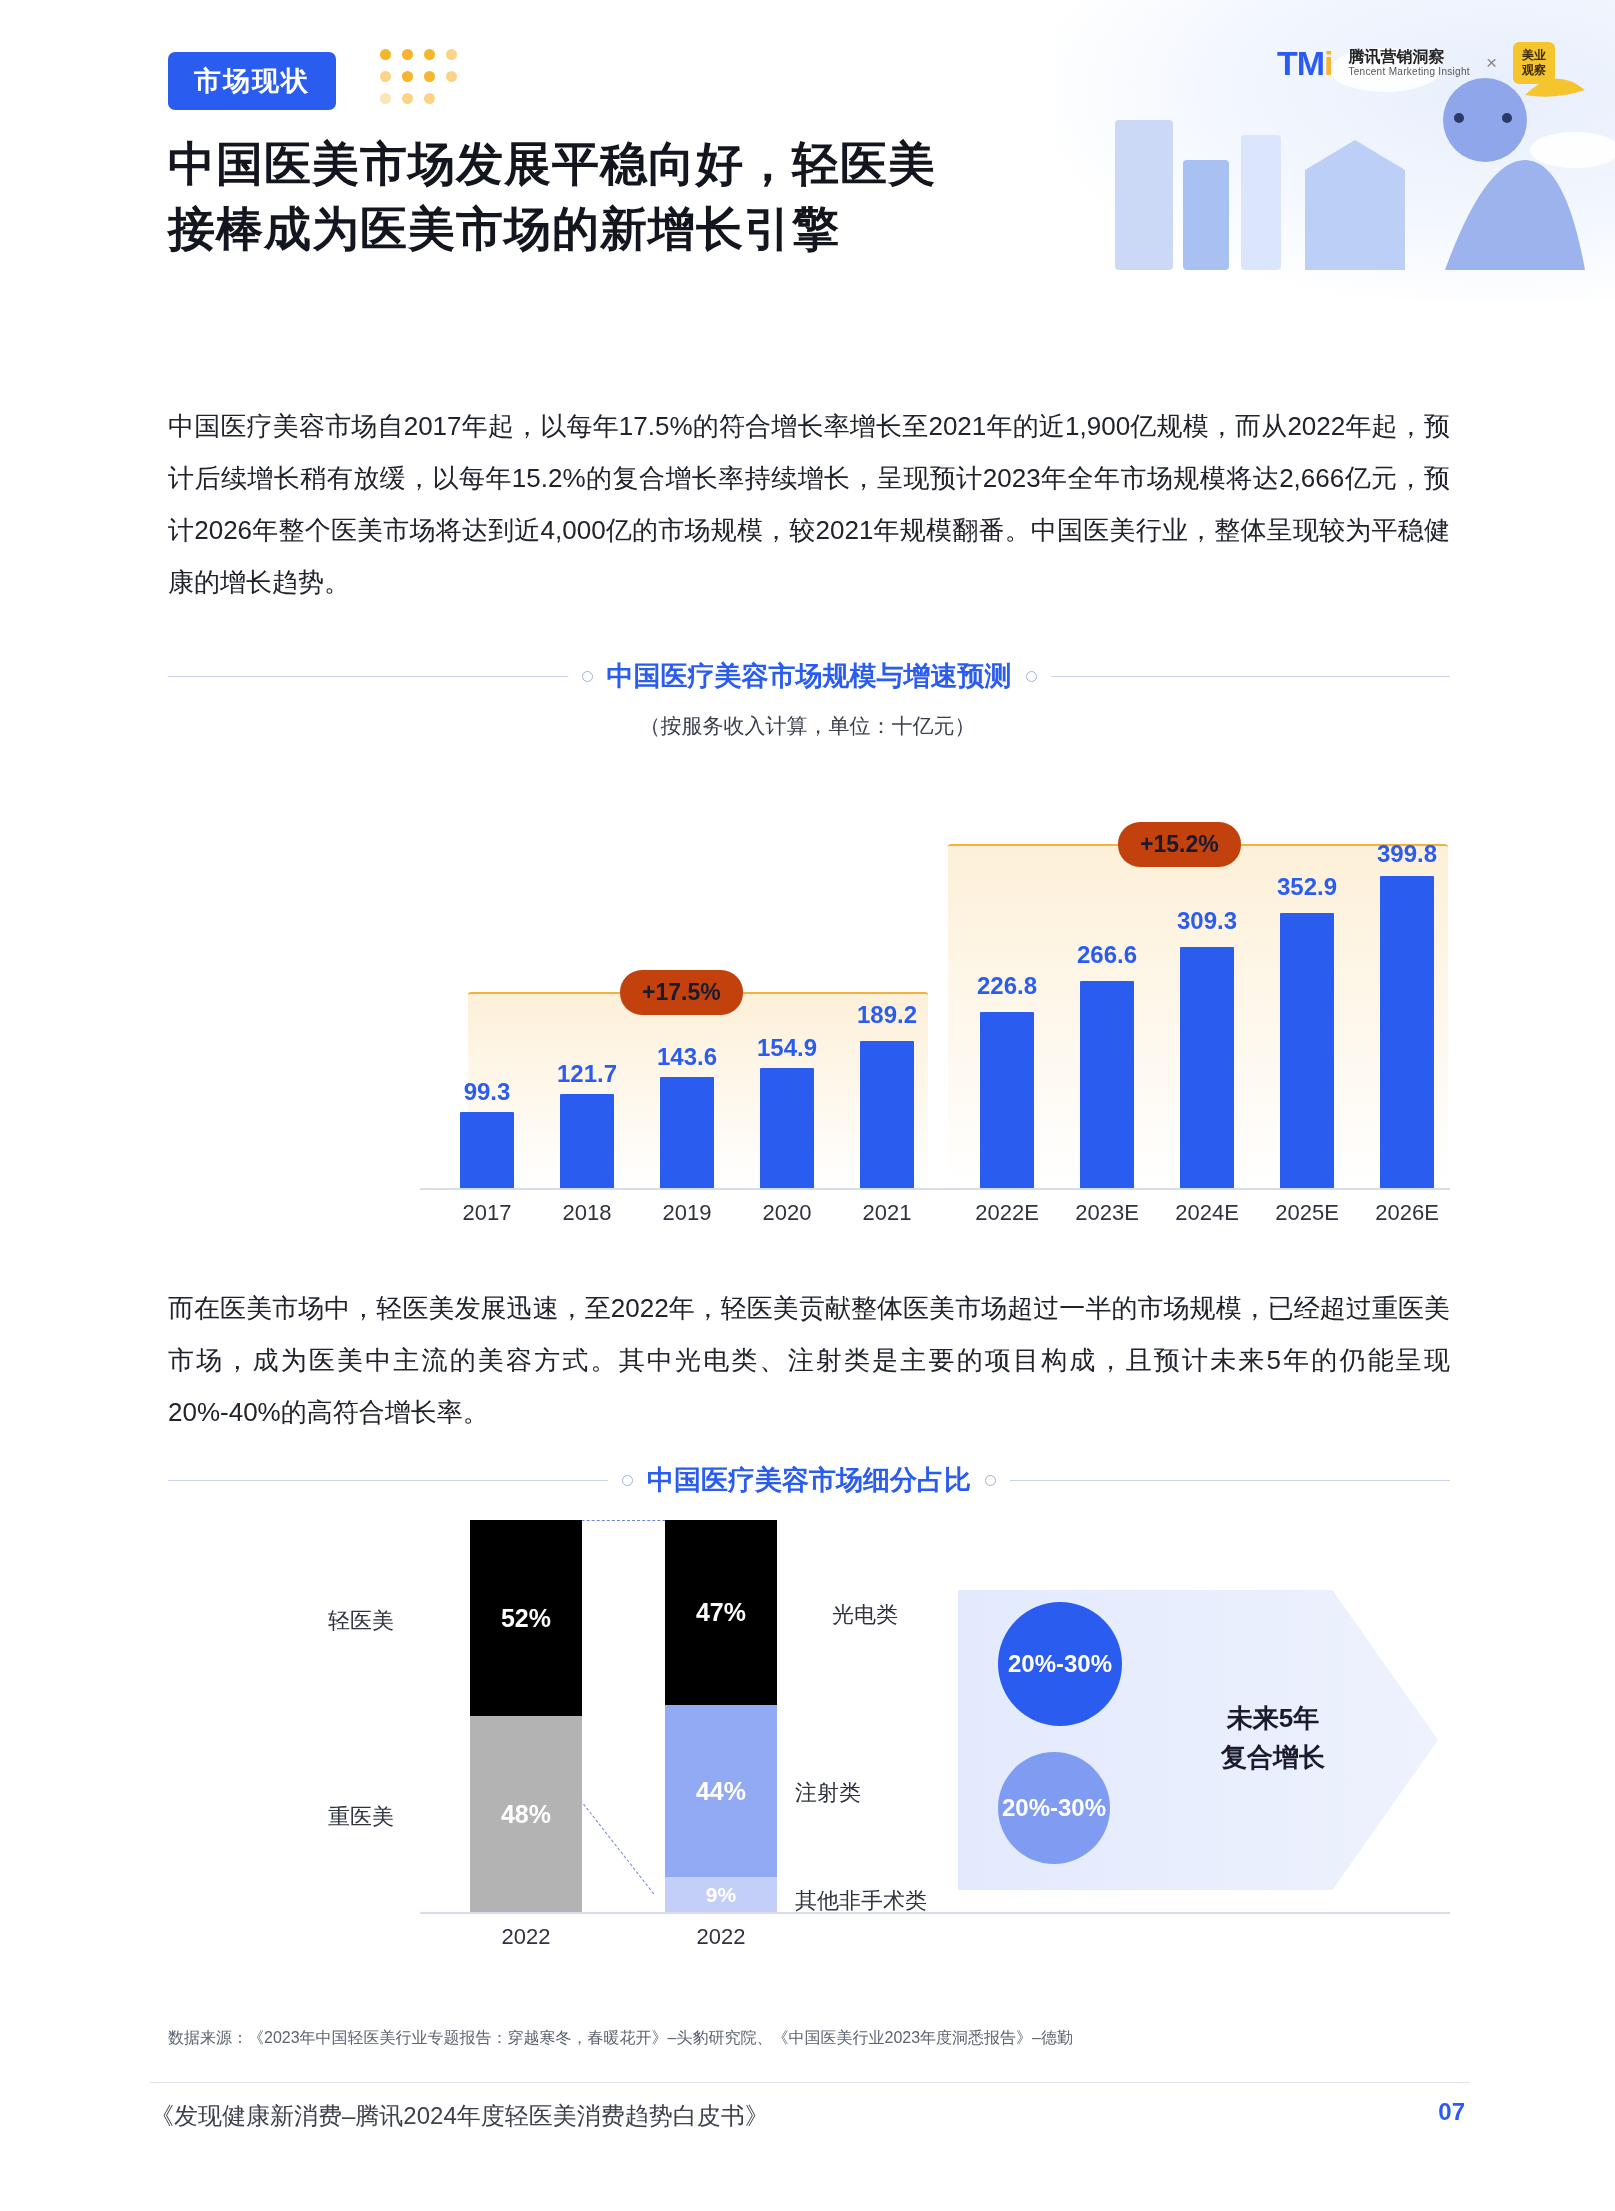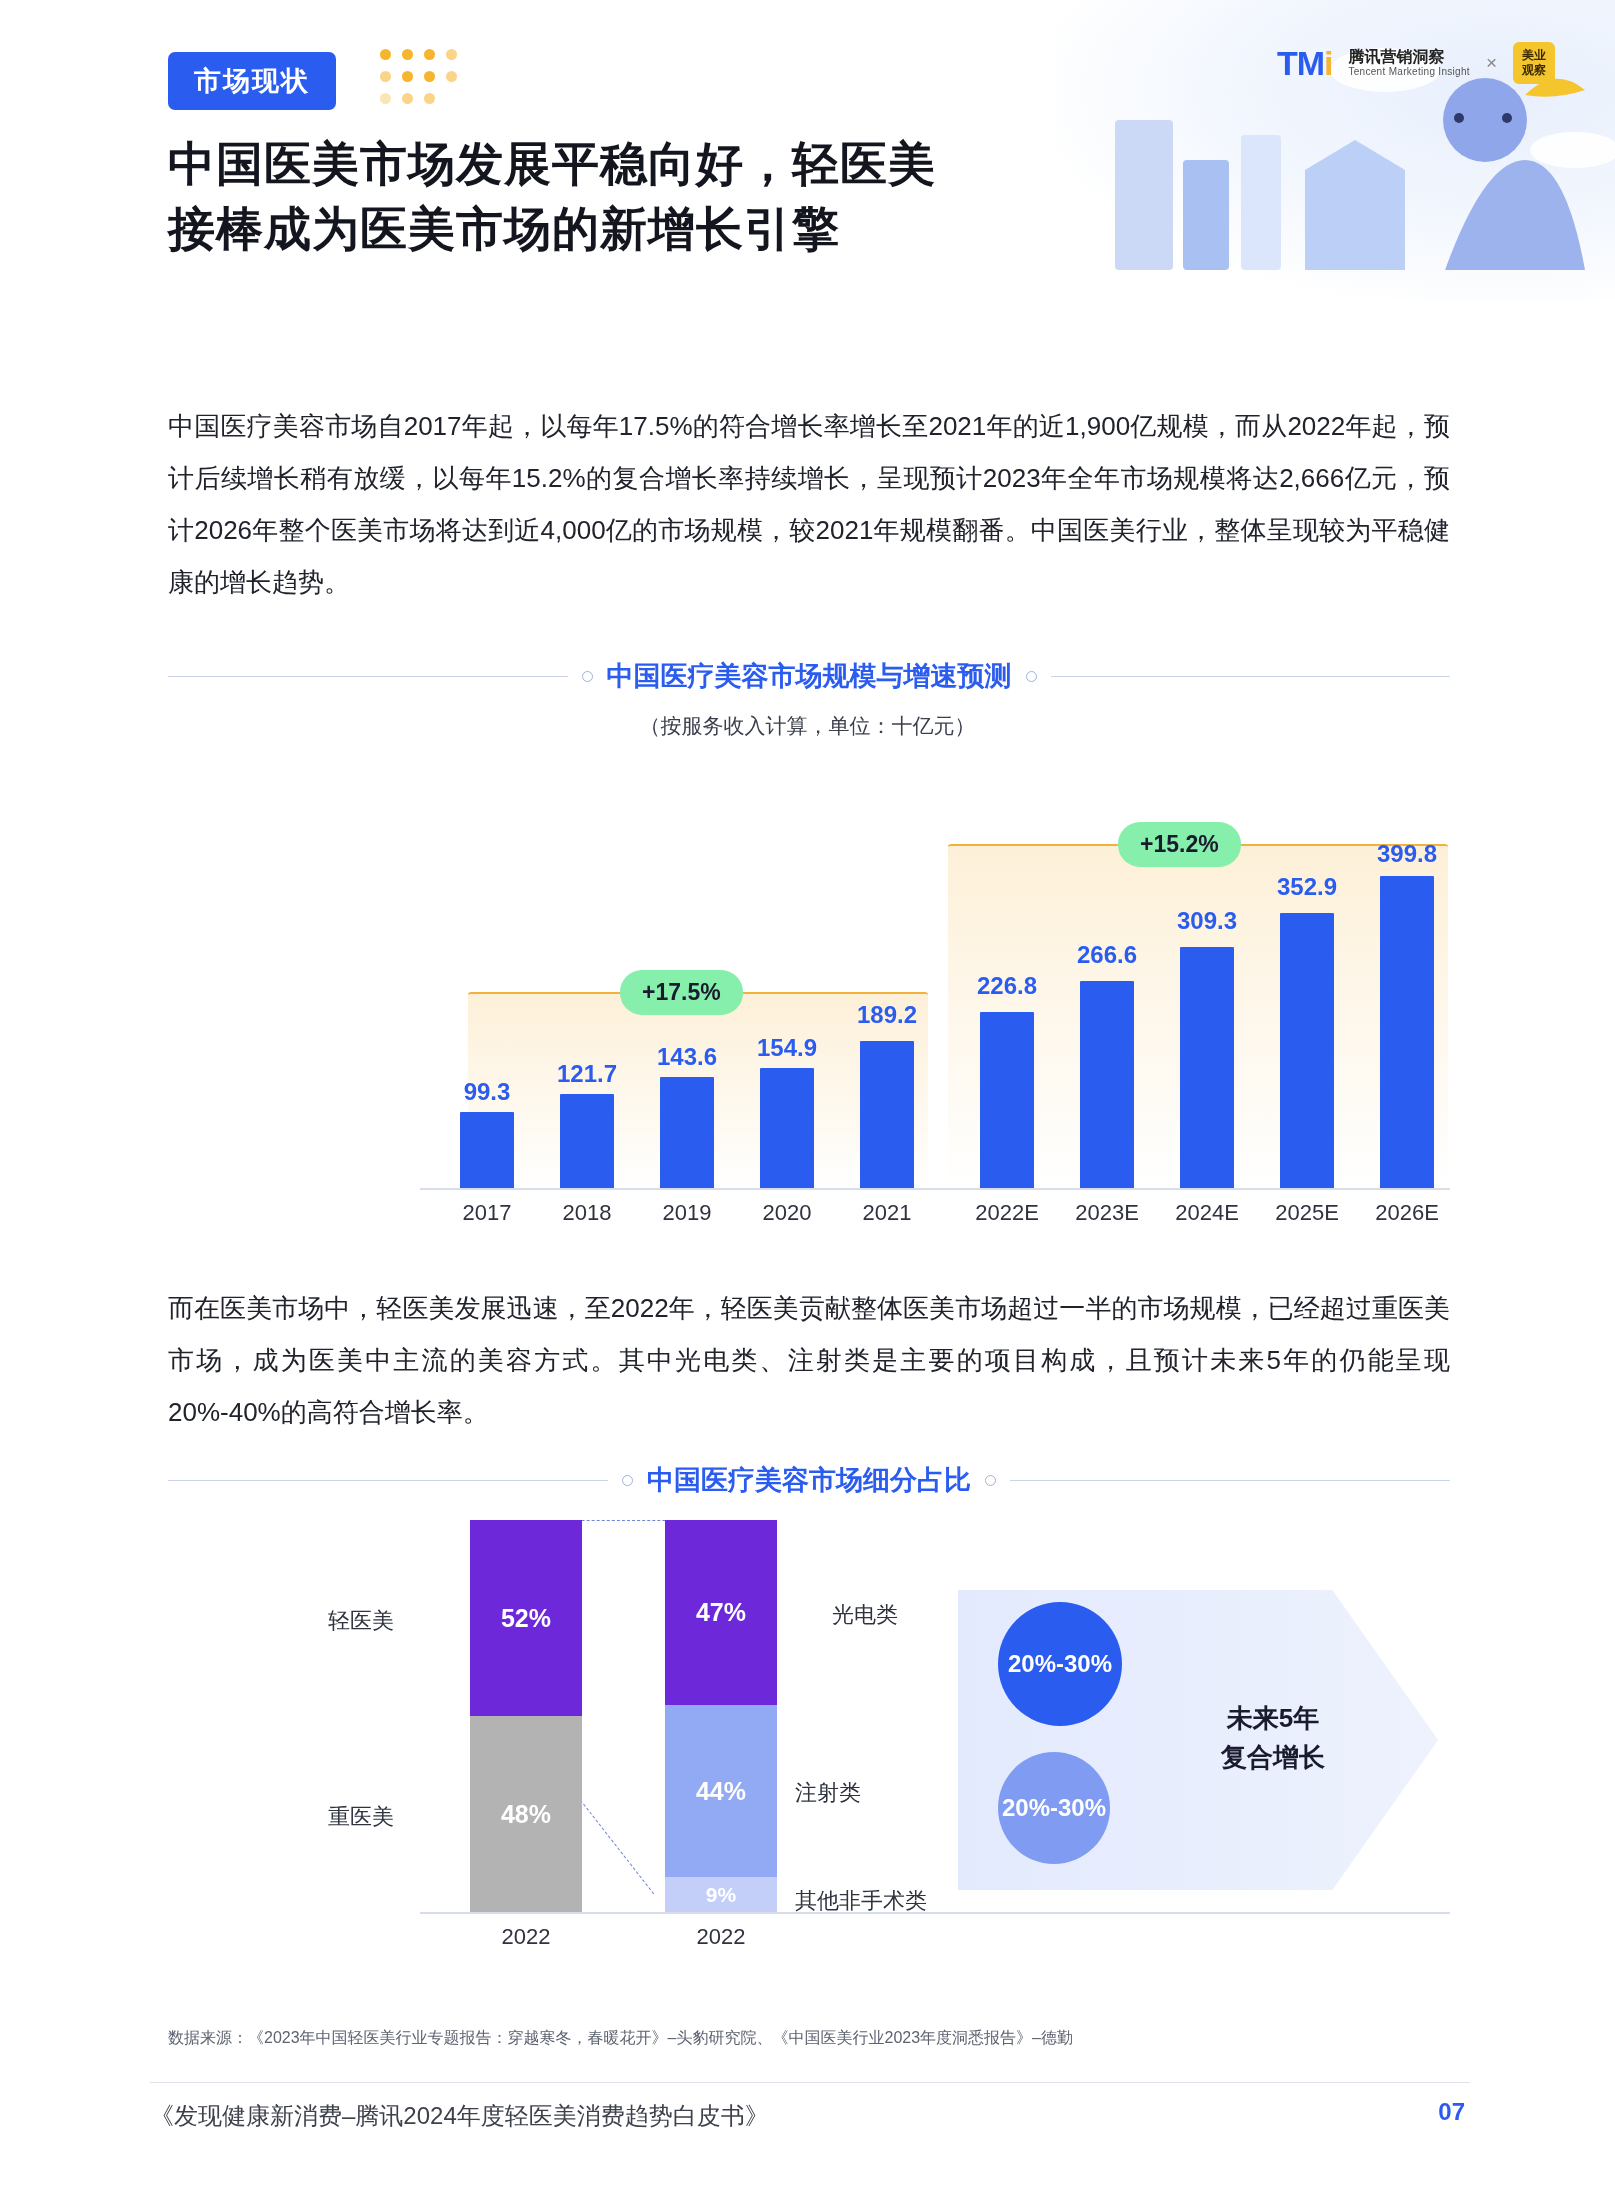--- a/index.html
+++ b/index.html
@@ -81,21 +81,21 @@
     left:300px; top:232px; width:460px; height:196px;
     background:linear-gradient(180deg, #fdf0d8 0%, rgba(253,240,216,0) 100%);
     border-top:2px solid #f2b23c;
   }
   .band-2 {
     left:780px; top:84px; width:500px; height:344px;
     background:linear-gradient(180deg, #fdf0d8 0%, rgba(253,240,216,0) 100%);
     border-top:2px solid #f2b23c;
   }
   .pill {
-    position:absolute; background:#86efac; color:#1b1b2f; font-weight:bold;
+    position:absolute; background:#c2410c; color:#1b1b2f; font-weight:bold;
     font-size:23px; padding:9px 22px; border-radius:22px;
   }
   .pill-1 { left:452px; top:210px; }
   .pill-2 { left:950px; top:62px; }
 
   .bar {
     position:absolute; bottom:0; width:54px; background:#2b5cf0; border-radius:1px;
   }
   .bar-label {
     position:absolute; font-size:24px; font-weight:bold; color:#2b5cf0; text-align:center; width:120px;
@@ -104,21 +104,21 @@
     position:absolute; top:440px; font-size:22px; color:#2f3340; text-align:center; width:120px;
   }
 
   
   .chart2 { position:absolute; left:168px; top:1520px; width:1282px; height:460px; }
   .c2-axis { position:absolute; left:252px; top:392px; width:1030px; height:2px; background:#d8dee9; }
 
   .stack { position:absolute; width:112px; }
   .seg { width:112px; display:flex; align-items:center; justify-content:center;
          font-size:25px; font-weight:bold; }
-  .seg.blue { background:#6d28d9; color:#fff; }
+  .seg.blue { background:#000000; color:#fff; }
   .seg.grey { background:#b3b3b3; color:#fff; }
   .seg.blue2 { background:#92a9f4; color:#fff; }
   .seg.blue3 { background:#c3cff9; color:#fff; font-size:21px; }
 
   .cat-label { position:absolute; font-size:22px; color:#2f3340; }
   .x2-label { position:absolute; top:404px; font-size:22px; color:#2f3340; text-align:center; width:140px; }
 
   .dash-line { position:absolute; border-top:1.6px dashed #6e87d8; }
   .dash-box { position:absolute; border:1.6px dashed #6e87d8; border-bottom:none; }
 

